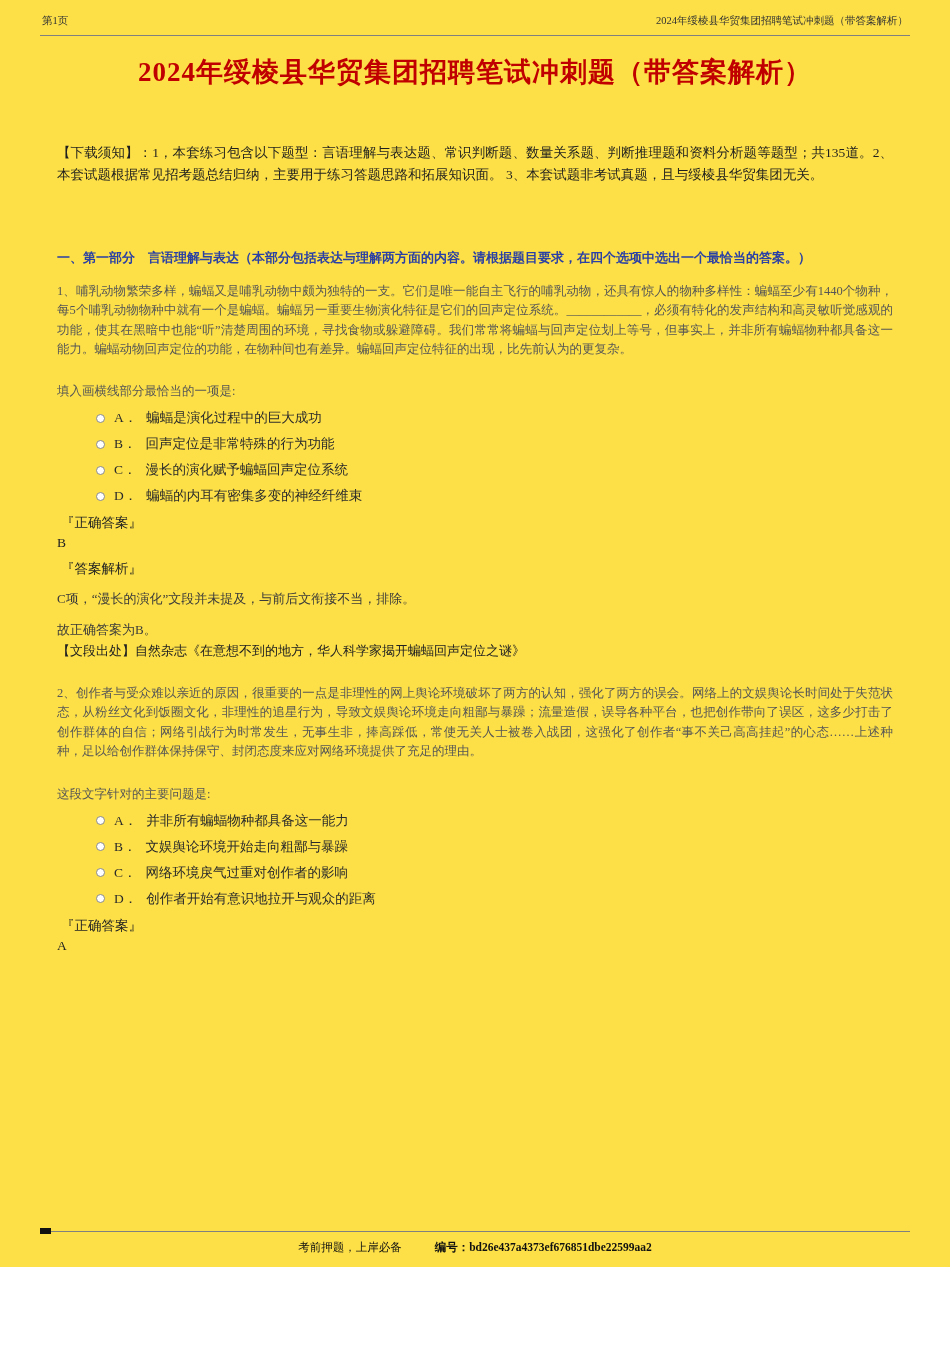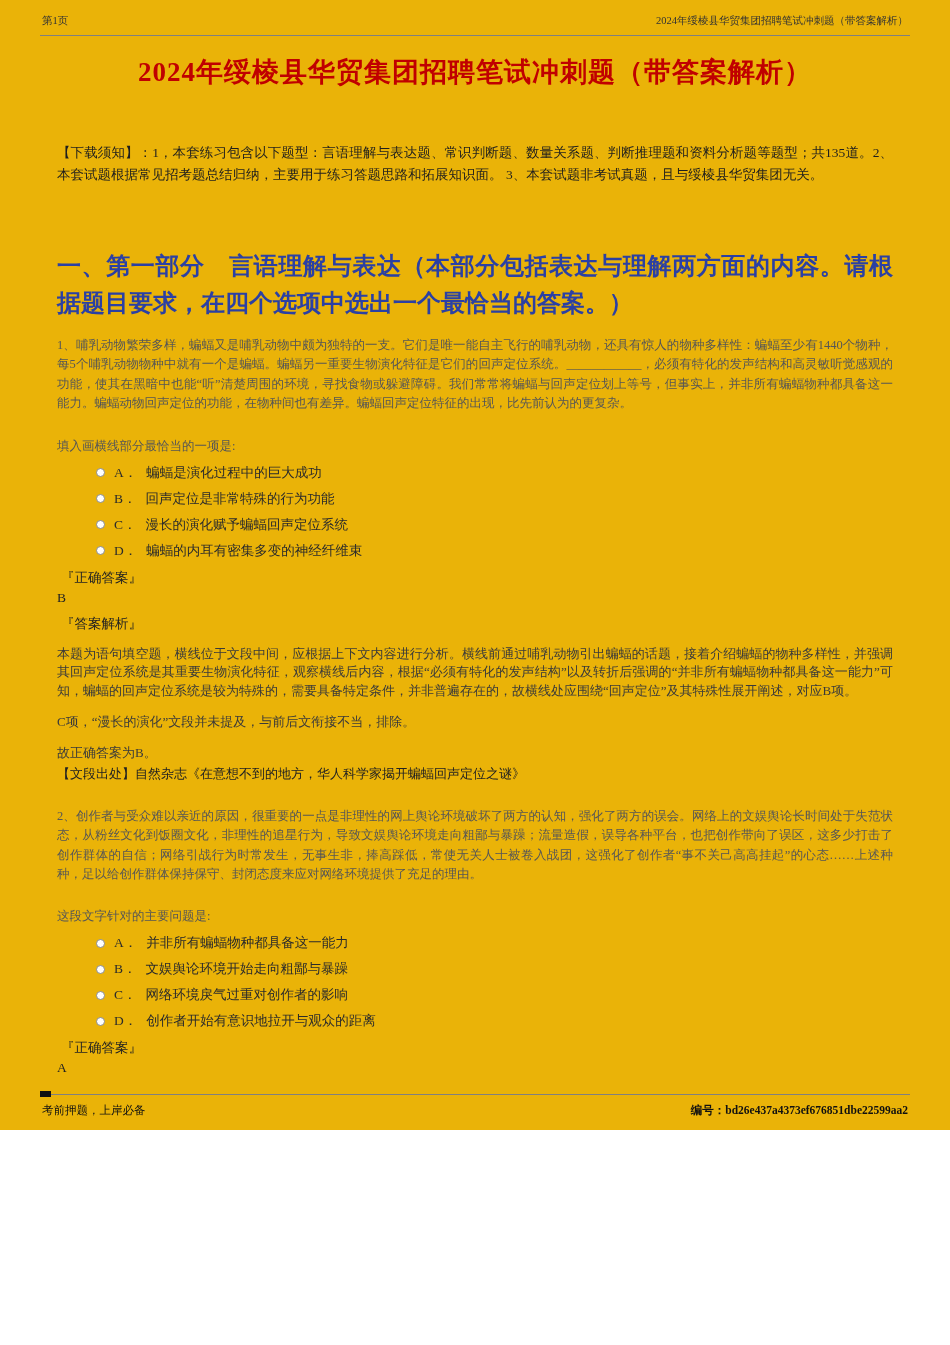--- a/index.html
+++ b/index.html
@@ -4,22 +4,22 @@
 <style>
   * { margin:0; padding:0; box-sizing:border-box; }
   html,body { background:#ffffff; }
   body {
     width:950px; height:1345px;
     font-family:"Liberation Serif","DejaVu Serif",serif;
     color:#222;
   }
   .page {
     position:relative;
-    width:950px; height:1130px;
-    background:#eab308;
+    width:950px; height:1267px;
+    background:#fde047;
     overflow:hidden;
   }
   .header {
     display:flex; justify-content:space-between; align-items:flex-end;
     padding:14px 42px 5px 42px;
     font-size:10.5px; color:#333;
   }
   .top-rule {
     border:none; border-top:1px solid #808080;
     margin:2px 40px 0 40px;
@@ -32,21 +32,21 @@
     font-weight:bold;
     letter-spacing:1px;
   }
   .notice {
     margin:52px 57px 7px 57px;
     font-size:13.5px; line-height:1.62; color:#1e1e1e;
     text-align:justify;
   }
   .section-heading {
     margin:62px 57px 0 57px;
-    font-size:24px; line-height:1.55;
+    font-size:13px; line-height:1.55;
     color:#2b40a4; font-weight:bold;
     text-align:justify;
   }
   .stem {
     margin:14px 57px 0 57px;
     font-size:12.5px; line-height:1.55; color:#565656;
     text-align:justify;
   }
   .prompt {
     margin:24px 57px 0 57px;
@@ -87,21 +87,21 @@
   .footer-rule {
     position:absolute; left:40px; right:40px; bottom:35px;
     border-top:1px solid #808080;
   }
   .footer-tick {
     position:absolute; left:40px; bottom:33px;
     width:11px; height:6px; background:#111;
   }
   .footer {
     position:absolute; left:42px; right:42px; bottom:12px;
-    display:flex; justify-content:space-between; align-items:center;
+    display:flex; justify-content:center; align-items:center;
     font-size:11.5px; color:#111;
   }
   .footer .code { font-weight:bold;padding-left:33px; }
 </style>
 </head>
 <body>
 
 <div class="page">
 
   <div class="header">
@@ -140,21 +140,20 @@
         <span class="radio"></span>
         <span class="letter">D．</span>
         <span>蝙蝠的内耳有密集多变的神经纤维束</span>
       </div>
     </div>
 
     <p class="ans-label">『正确答案』</p>
     <p class="ans-value">B</p>
     <p class="ans-label">『答案解析』</p>
 
-    <p class="analysis gap">本题为语句填空题，横线位于文段中间，应根据上下文内容进行分析。横线前通过哺乳动物引出蝙蝠的话题，接着介绍蝙蝠的物种多样性，并强调其回声定位系统是其重要生物演化特征，观察横线后内容，根据“必须有特化的发声结构”以及转折后强调的“并非所有蝙蝠物种都具备这一能力”可知，蝙蝠的回声定位系统是较为特殊的，需要具备特定条件，并非普遍存在的，故横线处应围绕“回声定位”及其特殊性展开阐述，对应B项。</p>
     <p class="analysis gap">C项，“漫长的演化”文段并未提及，与前后文衔接不当，排除。</p>
     <p class="analysis gap">故正确答案为B。</p>
 
     <p class="source">【文段出处】自然杂志《在意想不到的地方，华人科学家揭开蝙蝠回声定位之谜》</p>
   </section>
 
   <section class="q2">
     <p class="stem">2、创作者与受众难以亲近的原因，很重要的一点是非理性的网上舆论环境破坏了两方的认知，强化了两方的误会。网络上的文娱舆论长时间处于失范状态，从粉丝文化到饭圈文化，非理性的追星行为，导致文娱舆论环境走向粗鄙与暴躁；流量造假，误导各种平台，也把创作带向了误区，这多少打击了创作群体的自信；网络引战行为时常发生，无事生非，捧高踩低，常使无关人士被卷入战团，这强化了创作者“事不关己高高挂起”的心态……上述种种，足以给创作群体保持保守、封闭态度来应对网络环境提供了充足的理由。</p>
     <p class="prompt">这段文字针对的主要问题是:</p>
 

